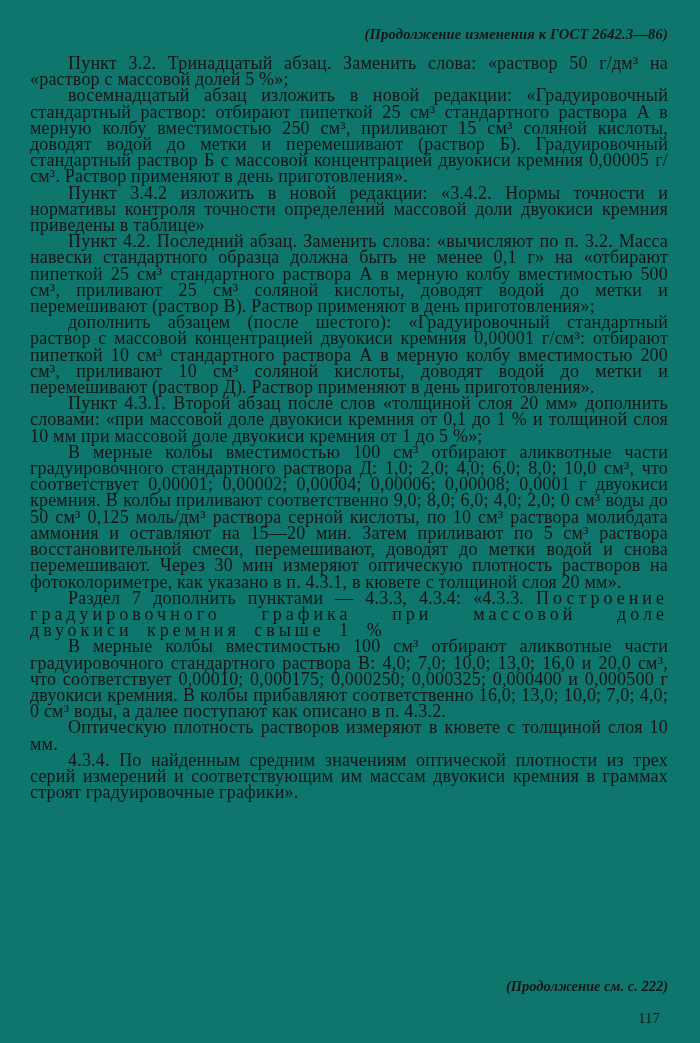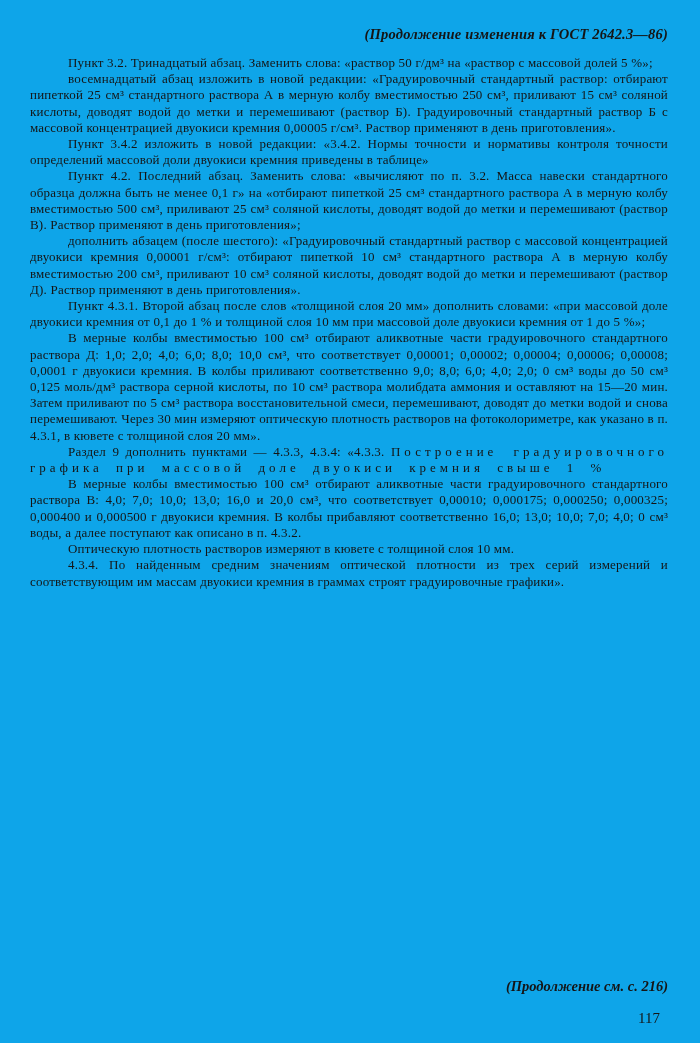--- a/index.html
+++ b/index.html
@@ -2,37 +2,37 @@
 <html><head>
 <meta charset="utf-8">
 <style>
   * { margin: 0; padding: 0; box-sizing: border-box; }
   html, body { background: #e9e9e6; }
   .page {
     position: relative;
     width: 700px;
     height: 1043px;
     margin: 0 auto;
-    background: #0ea5e9;
+    background: #0f766e;
     color: #151515;
     font-family: "Liberation Serif", "DejaVu Serif", serif;
     padding: 26px 32px 60px 30px;
     overflow: hidden;
   }
   .header-note {
     text-align: right;
     font-weight: bold;
     font-style: italic;
     font-size: 14.5px;
     letter-spacing: 0.2px;
     margin-bottom: 12px;
   }
   .body-text { }
   .para {
-    font-size: 13px;
+    font-size: 18px;
     line-height: 16.2px;
     letter-spacing: 0.2px;
     text-align: justify;
     text-indent: 38px;
   }
   .para.mt { }
   .spaced {
     letter-spacing: 4px;
     word-spacing: 6px;
   }
@@ -62,24 +62,24 @@
     <p class="para">Пункт 3.2. Тринадцатый абзац. Заменить слова: «раствор 50 г/дм³ на «раствор с массовой долей 5 %»;</p>
     <p class="para">восемнадцатый абзац изложить в новой редакции: «Градуировочный стандартный раствор: отбирают пипеткой 25 см³ стандартного раствора А в мерную колбу вместимостью 250 см³, приливают 15 см³ соляной кислоты, доводят водой до метки и перемешивают (раствор Б). Градуировочный стандартный раствор Б с массовой концентрацией двуокиси кремния 0,00005 г/см³. Раствор применяют в день приготовления».</p>
     <p class="para">Пункт 3.4.2 изложить в новой редакции: «3.4.2. Нормы точности и нормативы контроля точности определений массовой доли двуокиси кремния приведены в таблице»</p>
     <p class="para">Пункт 4.2. Последний абзац. Заменить слова: «вычисляют по п. 3.2. Масса навески стандартного образца должна быть не менее 0,1 г» на «отбирают пипеткой 25 см³ стандартного раствора А в мерную колбу вместимостью 500 см³, приливают 25 см³ соляной кислоты, доводят водой до метки и перемешивают (раствор В). Раствор применяют в день приготовления»;</p>
     <p class="para">дополнить абзацем (после шестого): «Градуировочный стандартный раствор с массовой концентрацией двуокиси кремния 0,00001 г/см³: отбирают пипеткой 10 см³ стандартного раствора А в мерную колбу вместимостью 200 см³, приливают 10 см³ соляной кислоты, доводят водой до метки и перемешивают (раствор Д). Раствор применяют в день приготовления».</p>
     <p class="para">Пункт 4.3.1. Второй абзац после слов «толщиной слоя 20 мм» дополнить словами: «при массовой доле двуокиси кремния от 0,1 до 1 % и толщиной слоя 10 мм при массовой доле двуокиси кремния от 1 до 5 %»;</p>
 
 
     <p class="para">В мерные колбы вместимостью 100 см³ отбирают аликвотные части градуировочного стандартного раствора Д: 1,0; 2,0; 4,0; 6,0; 8,0; 10,0 см³, что соответствует 0,00001; 0,00002; 0,00004; 0,00006; 0,00008; 0,0001 г двуокиси кремния. В колбы приливают соответственно 9,0; 8,0; 6,0; 4,0; 2,0; 0 см³ воды до 50 см³ 0,125 моль/дм³ раствора серной кислоты, по 10 см³ раствора молибдата аммония и оставляют на 15—20 мин. Затем приливают по 5 см³ раствора восстановительной смеси, перемешивают, доводят до метки водой и снова перемешивают. Через 30 мин измеряют оптическую плотность растворов на фотоколориметре, как указано в п. 4.3.1, в кювете с толщиной слоя 20 мм».</p>
 
-    <p class="para"><span>Раздел 9 дополнить пунктами — 4.3.3, 4.3.4: «4.3.3. </span><span class="spaced">Построение градуировочного графика при массовой доле двуокиси кремния свыше 1 %</span></p>
+    <p class="para"><span>Раздел 7 дополнить пунктами — 4.3.3, 4.3.4: «4.3.3. </span><span class="spaced">Построение градуировочного графика при массовой доле двуокиси кремния свыше 1 %</span></p>
 
     <p class="para">В мерные колбы вместимостью 100 см³ отбирают аликвотные части градуировочного стандартного раствора В: 4,0; 7,0; 10,0; 13,0; 16,0 и 20,0 см³, что соответствует 0,00010; 0,000175; 0,000250; 0,000325; 0,000400 и 0,000500 г двуокиси кремния. В колбы прибавляют соответственно 16,0; 13,0; 10,0; 7,0; 4,0; 0 см³ воды, а далее поступают как описано в п. 4.3.2.</p>
     <p class="para mt">Оптическую плотность растворов измеряют в кювете с толщиной слоя 10 мм.</p>
     <p class="para mt">4.3.4. По найденным средним значениям оптической плотности из трех серий измерений и соответствующим им массам двуокиси кремния в граммах строят градуировочные графики».</p>
   </div>
 
-  <div class="footer-note">(Продолжение см. с. 216)</div>
+  <div class="footer-note">(Продолжение см. с. 222)</div>
 
   <div class="page-number">117</div>
 
 </div>
 
 </body></html>

